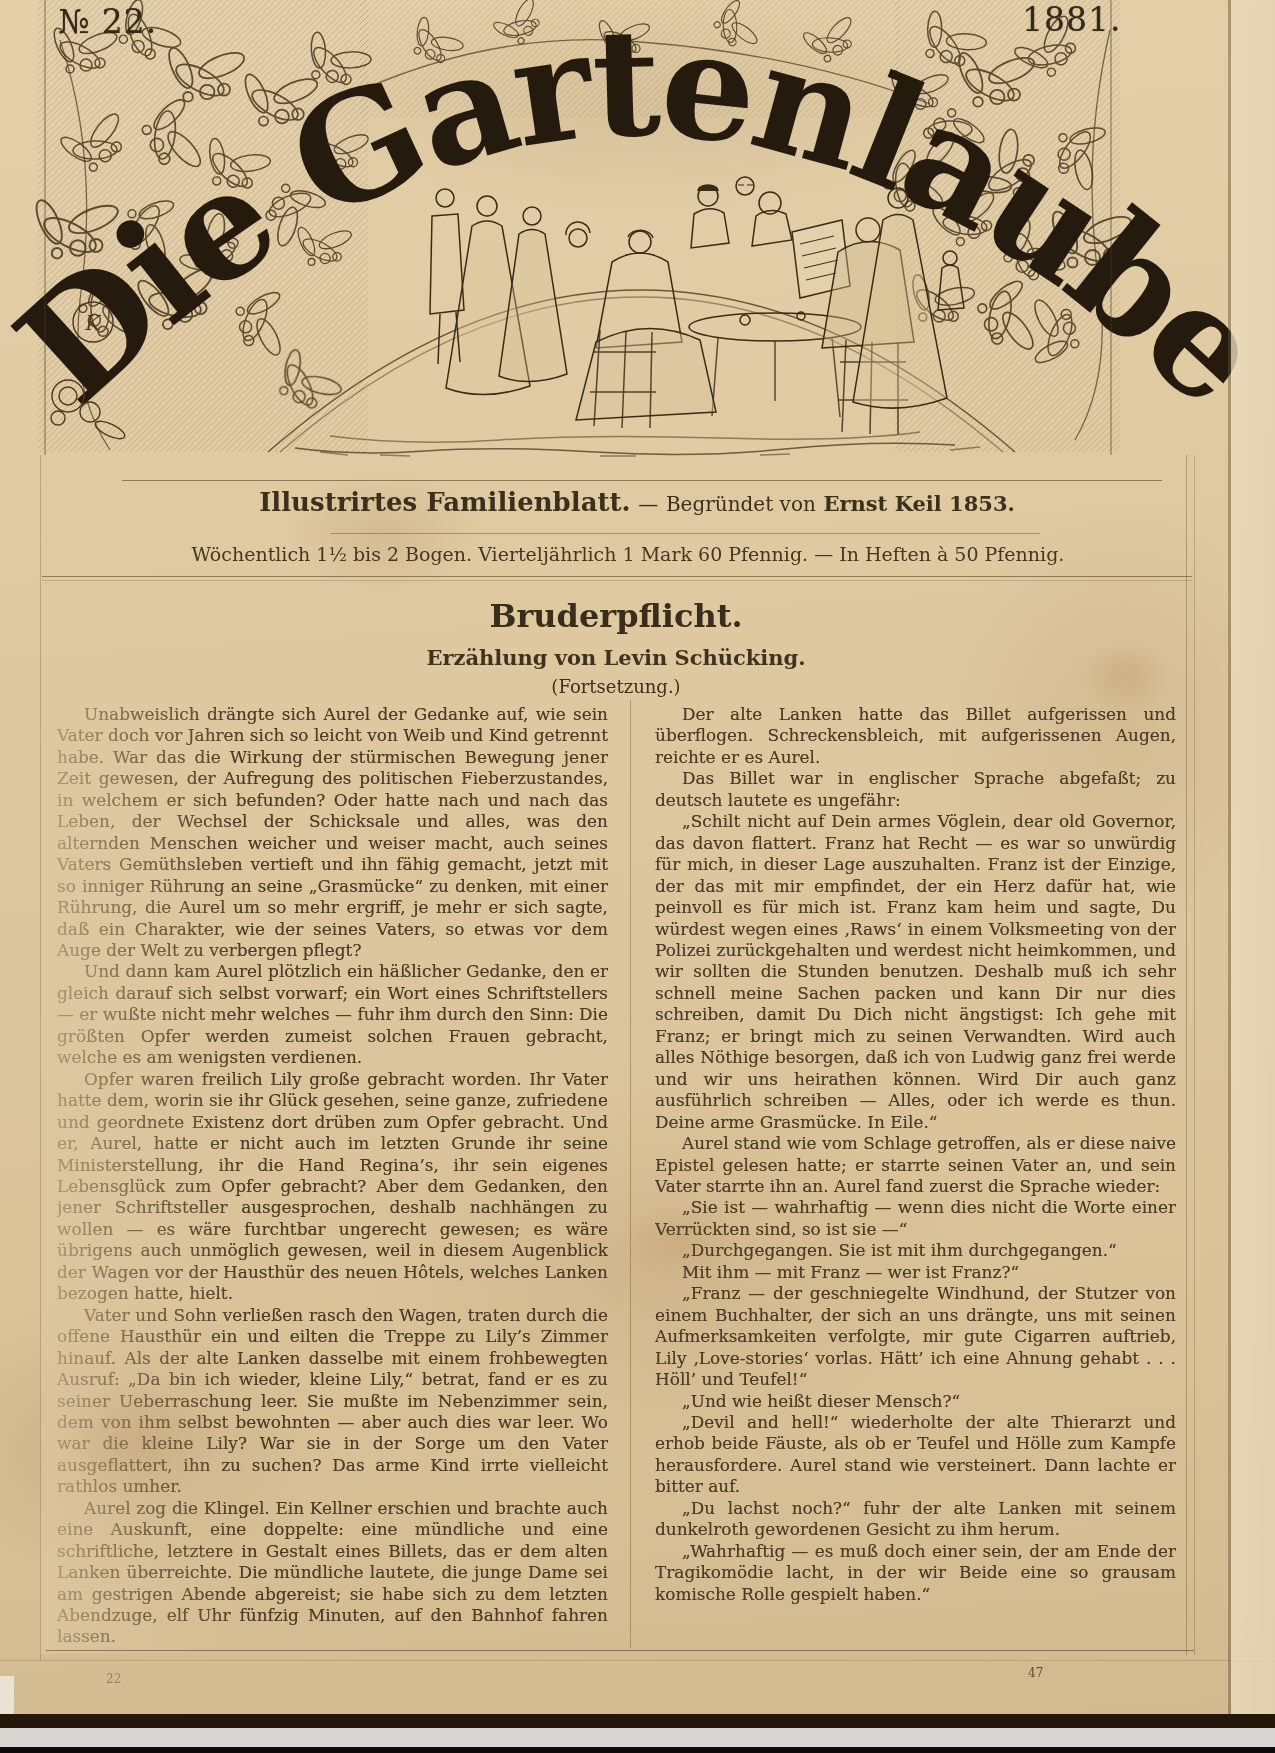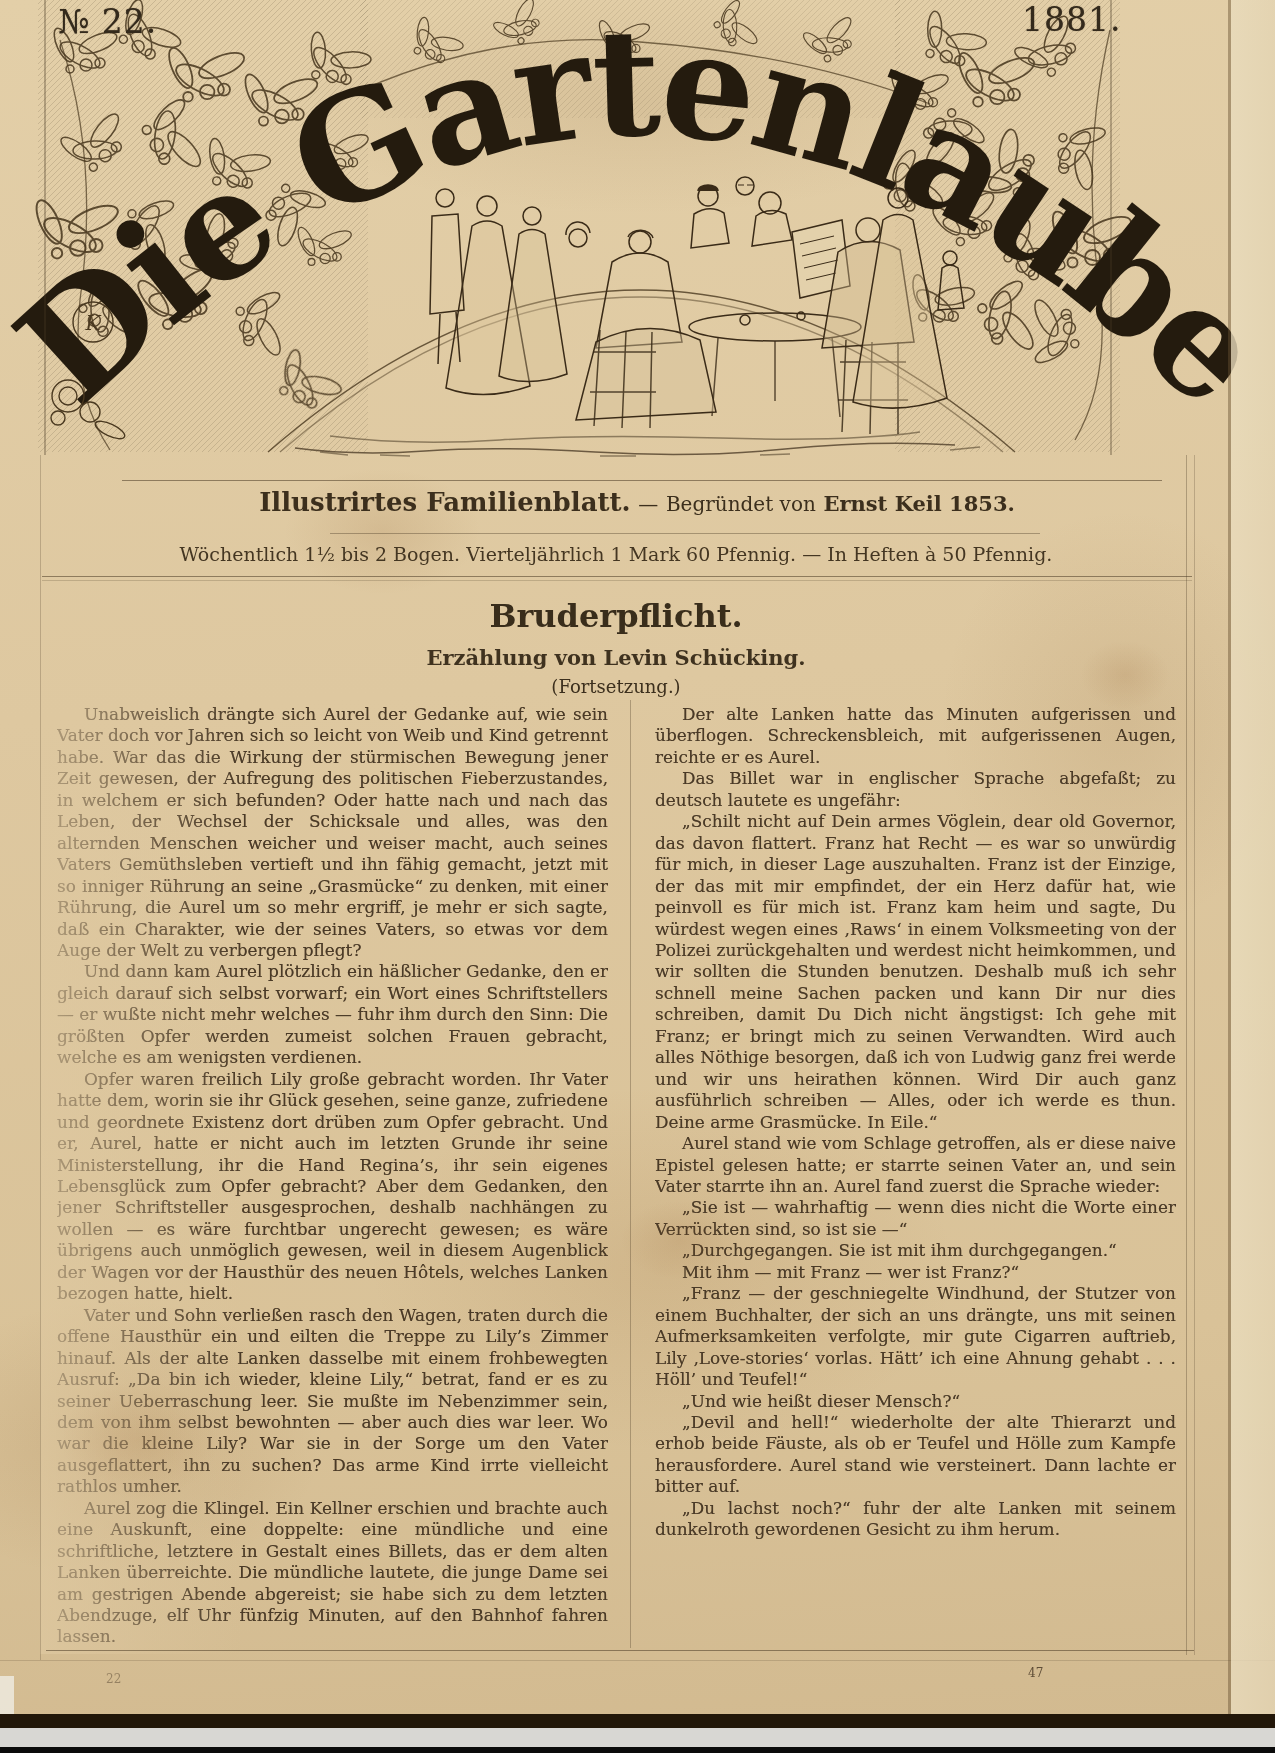--- a/index.html
+++ b/index.html
@@ -24,21 +24,21 @@
   .corner{position:absolute;font-size:33px;letter-spacing:1px;color:#342a1c;
           text-shadow:0 0 1px rgba(52,42,28,.6);}
   #issue-no{left:58px;top:2px;}
   #year{left:1022px;top:0px;}
   
   .centerband{position:absolute;left:42px;width:1148px;text-align:center;color:#3c2f1d;}
   #sub1{top:487px;font-size:24px;margin-left:21px;}
   #sub1 .big{font-weight:bold;font-size:26px;}
   #sub1 .mid{font-size:20px;}
   #sub1 .strong{font-weight:bold;font-size:21px;}
-  #sub2{top:543px;font-size:19px;color:#443622;}
+  #sub2{top:543px;font-size:19px;color:#443622;padding-left:12px;}
   
   #art-title{top:597px;font-size:32px;font-weight:bold;color:#392d1b;}
   #art-byline{top:645px;font-size:21px;font-weight:bold;color:#3f321f;}
   #art-fort{top:676px;font-size:18px;}
   
   .col{position:absolute;top:704px;height:942px;overflow:hidden;
        font-size:16.9px;line-height:21.45px;text-align:justify;
        color:#4a3a27;text-shadow:0 0 .5px rgba(74,58,39,.55);}
   #col-left{left:57px;width:551px;}
   #col-right{left:655px;width:521px;}
@@ -219,31 +219,32 @@
     <div id="art-byline" class="centerband">Erzählung von Levin Schücking.</div>
 
     <div id="col-left" class="col">
         <p class="para">Unabweislich drängte sich Aurel der Gedanke auf, wie sein Vater doch vor Jahren sich so leicht von Weib und Kind getrennt habe.  War das die Wirkung der stürmischen Bewegung jener Zeit gewesen, der Aufregung des politischen Fieberzustandes, in welchem er sich befunden? Oder hatte nach und nach das Leben, der Wechsel der Schicksale und alles, was den alternden Menschen weicher und weiser macht, auch seines Vaters Gemüthsleben vertieft und ihn fähig gemacht, jetzt mit so inniger Rührung an seine „Grasmücke“ zu denken, mit einer Rührung, die Aurel um so mehr ergriff, je mehr er sich sagte, daß ein Charakter, wie der seines Vaters, so etwas vor dem Auge der Welt zu verbergen pflegt?</p>
         <p class="para">Und dann kam Aurel plötzlich ein häßlicher Gedanke, den er gleich darauf sich selbst vorwarf; ein Wort eines Schriftstellers — er wußte nicht mehr welches — fuhr ihm durch den Sinn: Die größten Opfer werden zumeist solchen Frauen gebracht, welche es am wenigsten verdienen.</p>
         <p class="para">Opfer waren freilich Lily große gebracht worden.  Ihr Vater hatte dem, worin sie ihr Glück gesehen, seine ganze, zufriedene und geordnete Existenz dort drüben zum Opfer gebracht.  Und er, Aurel, hatte er nicht auch im letzten Grunde ihr seine Ministerstellung, ihr die Hand Regina’s, ihr sein eigenes Lebensglück zum Opfer gebracht? Aber dem Gedanken, den jener Schriftsteller ausgesprochen, deshalb nachhängen zu wollen — es wäre furchtbar ungerecht gewesen; es wäre übrigens auch unmöglich gewesen, weil in diesem Augenblick der Wagen vor der Hausthür des neuen Hôtels, welches Lanken bezogen hatte, hielt.</p>
         <p class="para">Vater und Sohn verließen rasch den Wagen, traten durch die offene Hausthür ein und eilten die Treppe zu Lily’s Zimmer hinauf.  Als der alte Lanken dasselbe mit einem frohbewegten Ausruf: „Da bin ich wieder, kleine Lily,“ betrat, fand er es zu seiner Ueberraschung leer.  Sie mußte im Nebenzimmer sein, dem von ihm selbst bewohnten — aber auch dies war leer.  Wo war die kleine Lily? War sie in der Sorge um den Vater ausgeflattert, ihn zu suchen? Das arme Kind irrte vielleicht rathlos umher.</p>
         <p class="para">Aurel zog die Klingel.  Ein Kellner erschien und brachte auch eine Auskunft, eine doppelte: eine mündliche und eine schriftliche, letztere in Gestalt eines Billets, das er dem alten Lanken überreichte. Die mündliche lautete, die junge Dame sei am gestrigen Abende abgereist; sie habe sich zu dem letzten Abendzuge, elf Uhr fünfzig Minuten, auf den Bahnhof fahren lassen.</p>
       </div>
     <div id="col-right" class="col">
-        <p class="para">Der alte Lanken hatte das Minuten aufgerissen und überflogen. Schreckensbleich, mit aufgerissenen Augen, reichte er es Aurel.</p>
+        <p class="para">Der alte Lanken hatte das Billet aufgerissen und überflogen. Schreckensbleich, mit aufgerissenen Augen, reichte er es Aurel.</p>
         <p class="para">Das Billet war in englischer Sprache abgefaßt; zu deutsch lautete es ungefähr:</p>
         <p class="para">„Schilt nicht auf Dein armes Vöglein, dear old Governor, das davon flattert.  Franz hat Recht — es war so unwürdig für mich, in dieser Lage auszuhalten.  Franz ist der Einzige, der das mit mir empfindet, der ein Herz dafür hat, wie peinvoll es für mich ist.  Franz kam heim und sagte, Du würdest wegen eines ‚Raws‘ in einem Volksmeeting von der Polizei zurückgehalten und werdest nicht heimkommen, und wir sollten die Stunden benutzen.  Deshalb muß ich sehr schnell meine Sachen packen und kann Dir nur dies schreiben, damit Du Dich nicht ängstigst: Ich gehe mit Franz; er bringt mich zu seinen Verwandten.  Wird auch alles Nöthige besorgen, daß ich von Ludwig ganz frei werde und wir uns heirathen können.  Wird Dir auch ganz ausführlich schreiben — Alles, oder ich werde es thun.  Deine arme Grasmücke. In Eile.“</p>
         <p class="para">Aurel stand wie vom Schlage getroffen, als er diese naive Epistel gelesen hatte; er starrte seinen Vater an, und sein Vater starrte ihn an.  Aurel fand zuerst die Sprache wieder:</p>
         <p class="para">„Sie ist — wahrhaftig — wenn dies nicht die Worte einer Verrückten sind, so ist sie —“</p>
         <p class="para">„Durchgegangen.  Sie ist mit ihm durchgegangen.“</p>
         <p class="para">Mit ihm — mit Franz — wer ist Franz?“</p>
         <p class="para">„Franz — der geschniegelte Windhund, der Stutzer von einem Buchhalter, der sich an uns drängte, uns mit seinen Aufmerksamkeiten verfolgte, mir gute Cigarren auftrieb, Lily ‚Love-stories‘ vorlas.  Hätt’ ich eine Ahnung gehabt . . . Höll’ und Teufel!“</p>
         <p class="para">„Und wie heißt dieser Mensch?“</p>
         <p class="para">„Devil and hell!“ wiederholte der alte Thierarzt und erhob beide Fäuste, als ob er Teufel und Hölle zum Kampfe herausfordere. Aurel stand wie versteinert.  Dann lachte er bitter auf.</p>
         <p class="para">„Du lachst noch?“ fuhr der alte Lanken mit seinem dunkelroth gewordenen Gesicht zu ihm herum.</p>
+        <p class="para">„Wahrhaftig — es muß doch einer sein, der am Ende der Tragikomödie lacht, in der wir Beide eine so grausam komische Rolle gespielt haben.“</p>
       </div>
     <div class="vline" style="left:630px;top:700px;width:1px;height:948px;opacity:.6"></div>
     <div id="left-fade"></div>
 
     <div class="vline" style="left:40px;top:455px;width:1px;height:1205px;opacity:.45"></div>
     <div class="vline" style="left:1186px;top:455px;width:1px;height:1200px;opacity:.6"></div>
     <div class="vline" style="left:1194px;top:455px;width:1px;height:1200px;opacity:.45"></div>
     <div class="hline" style="left:46px;top:1650px;width:1148px;height:1px"></div>
     <div class="hline" style="left:0;top:1660px;width:1275px;height:1px;opacity:.35"></div>
 

